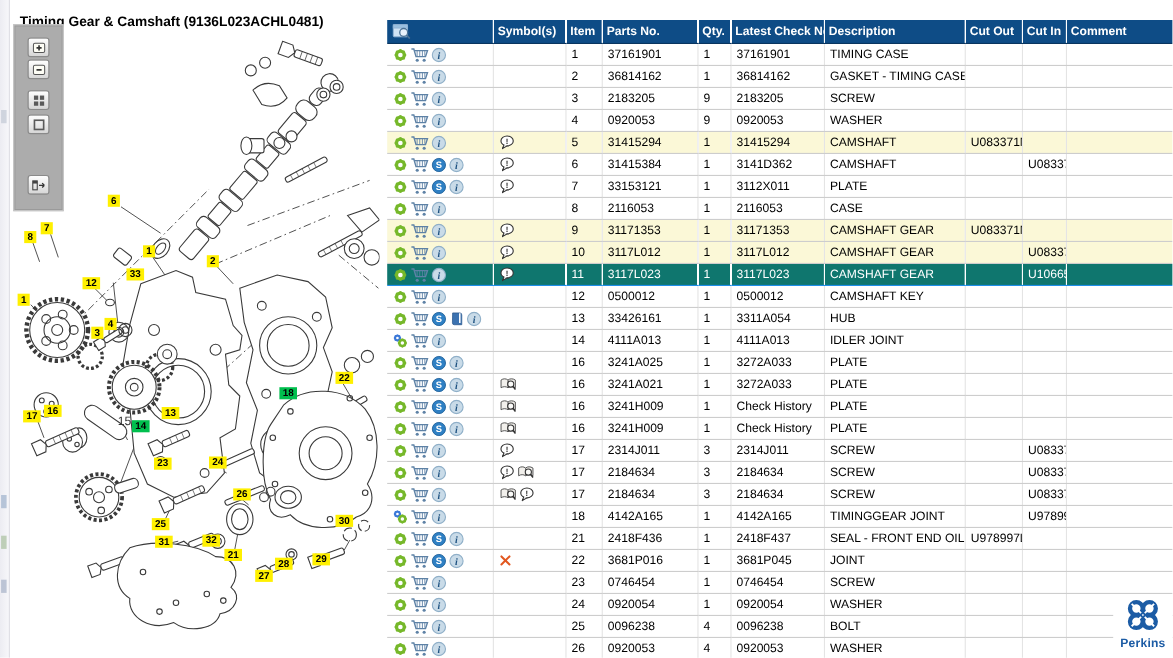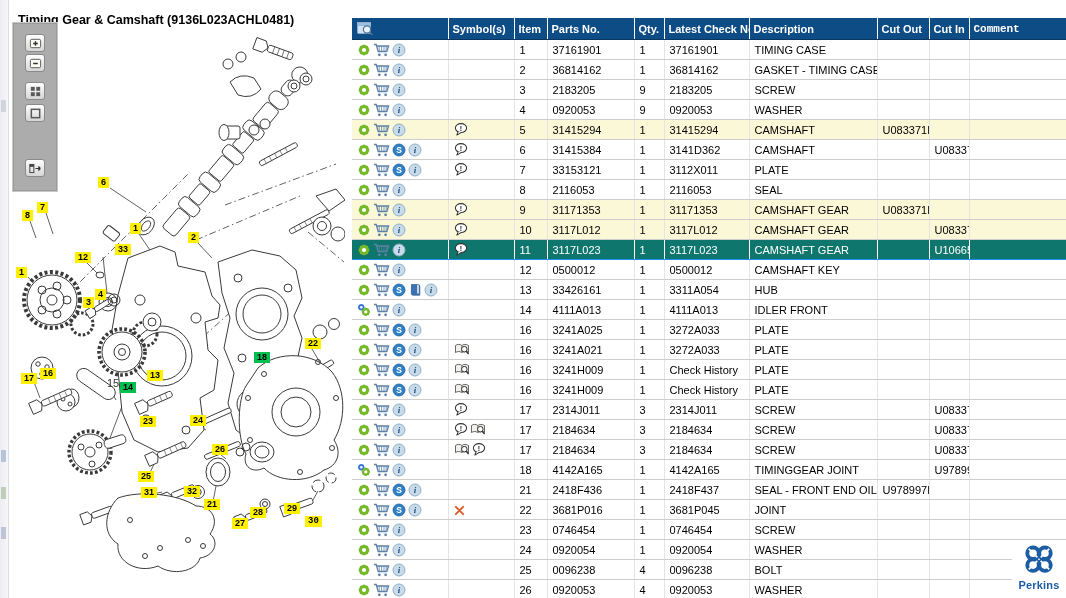--- a/index.html
+++ b/index.html
@@ -32,21 +32,21 @@
     background:#FFF000;color:#000;pointer-events:auto;cursor:pointer;}
   .callout.green{background:#00BF4E;}
   .callout.plain{background:transparent;font-weight:normal;color:#333;font-size:11px;}
 
   
   table.parts{position:absolute;left:352px;top:18px;width:714px;border-collapse:collapse;
     table-layout:fixed;font-size:11px;color:#000;}
   table.parts thead th{background:#0E4C86;color:#fff;font-weight:bold;text-align:left;
     height:21px;padding:0 0 0 4px;border-right:1px solid rgba(255,255,255,.35);
     border-bottom:1px solid #09355F;white-space:nowrap;overflow:hidden;font-size:11px;}
-  table.parts thead th:last-child{border-right:none;font-family:Liberation Mono, monospace;}
+  table.parts thead th:last-child{border-right:none;}
   table.parts td{height:19px;padding:0 2px 0 5px;border-bottom:1px solid #CDCDCD;
     border-right:1px solid #E4E4E4;white-space:nowrap;overflow:hidden;background:#fff;}
   table.parts td:last-child{border-right:none;}
   td.c-icons{padding-left:3px;}
   td.c-symbols{padding-left:4px;}
   tr.st-highlight td{background:#FBF8D7;}
   tr.st-selected td{background:#0f766e;color:#fff;border-bottom-color:#1E8FEA;
     border-right-color:rgba(255,255,255,.3);}
   .ic{width:14px;height:14px;vertical-align:middle;margin-right:2px;}
   .ic-cart{width:17px;}
@@ -446,21 +446,21 @@
     <span class="callout yellow" style="left: 140px; top: 416px;">23</span>
     <span class="callout yellow" style="left: 190px; top: 415px;">24</span>
     <span class="callout yellow" style="left: 212px; top: 444px;">26</span>
     <span class="callout yellow" style="left: 138px; top: 471px;">25</span>
     <span class="callout yellow" style="left: 141px; top: 487px;">31</span>
     <span class="callout yellow" style="left: 184px; top: 486px;">32</span>
     <span class="callout yellow" style="left: 204px; top: 499px;">21</span>
     <span class="callout yellow" style="left: 232px; top: 518px;">27</span>
     <span class="callout yellow" style="left: 250px; top: 507px;">28</span>
     <span class="callout yellow" style="left: 284px; top: 503px;">29</span>
-    <span class="callout yellow" style="left: 305px; top: 516px; font-family: Liberation Mono, monospace;">30</span>
+    <span class="callout yellow" style="left: 305px; top: 468px;">30</span>
   </div>
 
 <table class="parts">
   <colgroup>
     <col style="width:96px">
       <col style="width:66px">
       <col style="width:33px">
       <col style="width:87px">
     <col style="width:30px">
       <col style="width:85px">
@@ -628,21 +628,21 @@
           </svg><svg class="ic ic-cart">
             <use href="#d-cart"></use>
           </svg><svg class="ic ic-info">
             <use href="#d-info"></use>
           </svg></td>
     <td class="c-symbols"></td>
     <td class="c-item">8</td>
     <td class="c-parts">2116053</td>
     <td class="c-qty">1</td>
     <td class="c-latest">2116053</td>
-    <td class="c-desc">SEAL</td>
+    <td class="c-desc">CASE</td>
     <td class="c-cutout"></td>
     <td class="c-cutin"></td>
     <td class="c-comment"></td>
   </tr>
       <tr class="st-highlight">
     <td class="c-icons"><svg class="ic ic-gear">
             <use href="#d-gear"></use>
           </svg><svg class="ic ic-cart">
             <use href="#d-cart"></use>
           </svg><svg class="ic ic-info">
@@ -746,21 +746,21 @@
           </svg><svg class="ic ic-cart">
             <use href="#d-cart"></use>
           </svg><svg class="ic ic-info">
             <use href="#d-info"></use>
           </svg></td>
     <td class="c-symbols"></td>
     <td class="c-item">14</td>
     <td class="c-parts">4111A013</td>
     <td class="c-qty">1</td>
     <td class="c-latest">4111A013</td>
-    <td class="c-desc">IDLER FRONT</td>
+    <td class="c-desc">IDLER JOINT</td>
     <td class="c-cutout"></td>
     <td class="c-cutin"></td>
     <td class="c-comment"></td>
   </tr>
       <tr>
     <td class="c-icons"><svg class="ic ic-gear">
             <use href="#d-gear"></use>
           </svg><svg class="ic ic-cart">
             <use href="#d-cart"></use>
           </svg><svg class="ic ic-s">

